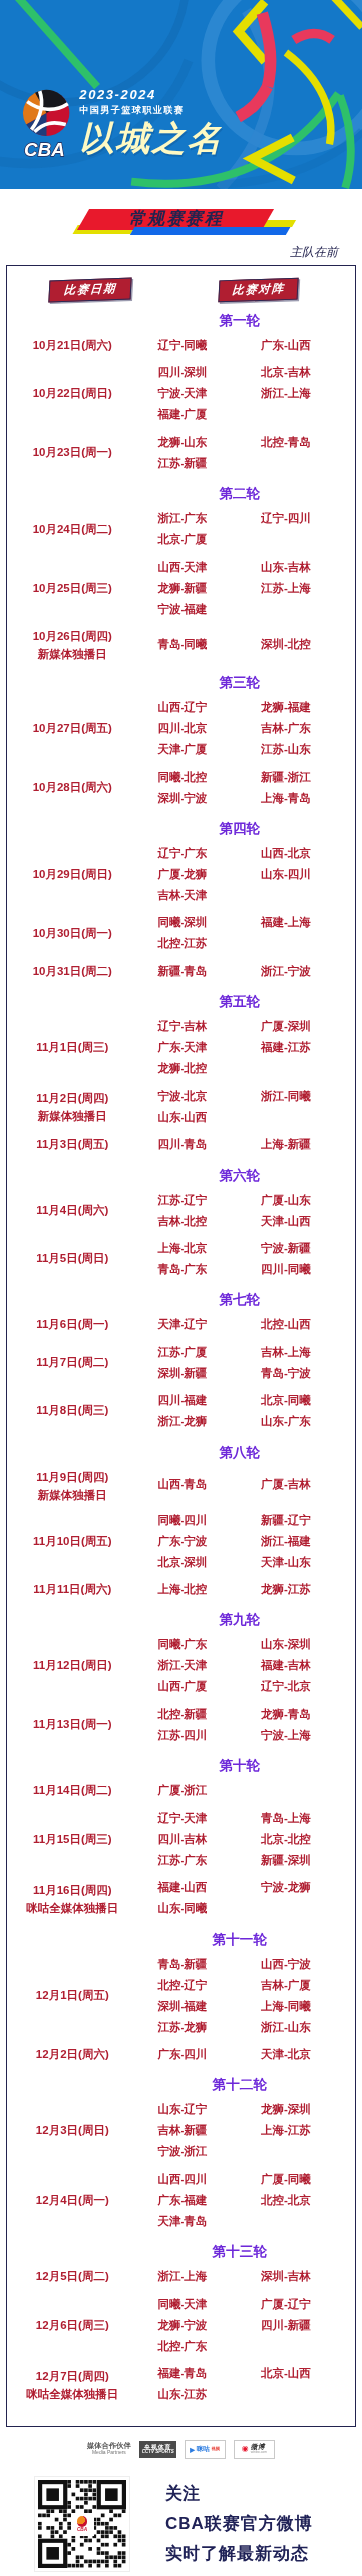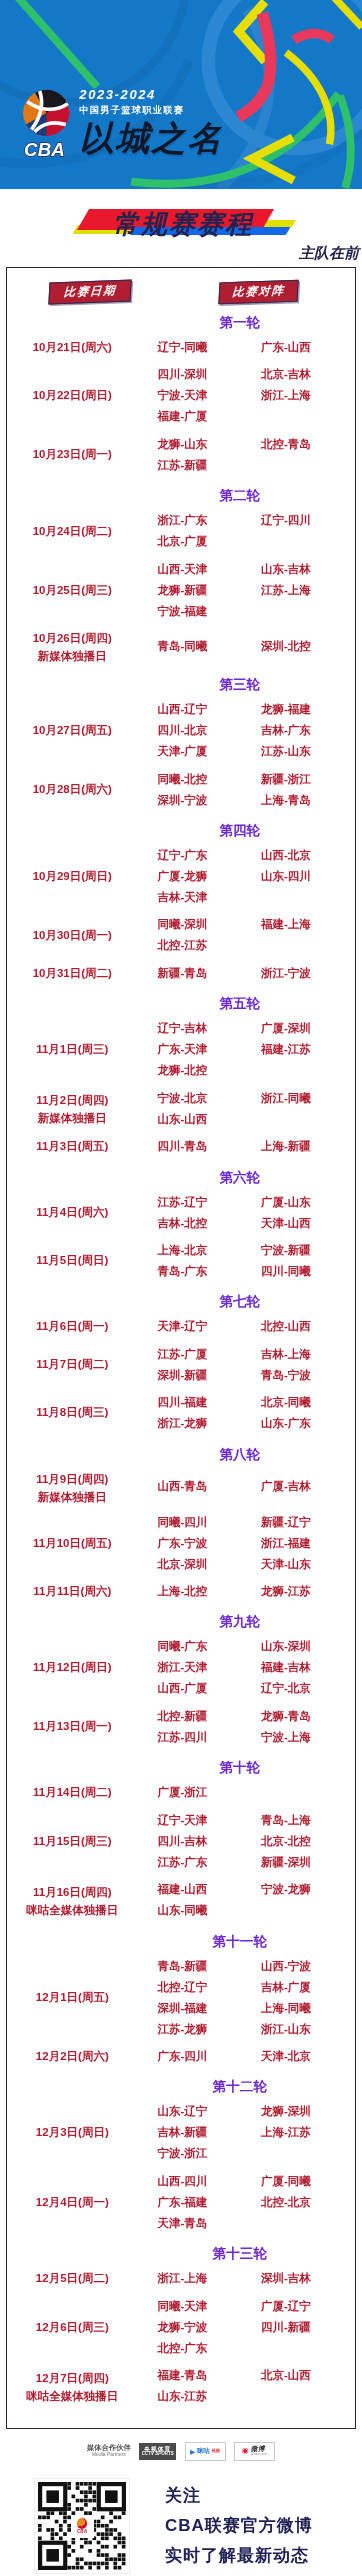--- a/index.html
+++ b/index.html
@@ -7,32 +7,32 @@
   .page{width:362px;position:relative;background:#fff;}
 
   
   .hero{position:relative;height:189px;background:#1478C8;overflow:hidden;}
   .hero-decor{position:absolute;left:0;top:0;}
   .hero-content{position:absolute;left:21px;top:88px;display:flex;align-items:flex-start;}
   .logo{width:51px;flex:0 0 51px;}
   .hero-text{margin-left:7.3px;}
   .season{color:#fff;font-size:13px;font-weight:bold;font-style:italic;letter-spacing:1.6px;line-height:13.6px;}
   .league{color:#fff;font-size:9.2px;font-weight:bold;letter-spacing:1.3px;margin-top:2.6px;}
-  .slogan{color:#0f172a;font-size:34px;font-weight:900;font-style:italic;letter-spacing:2.1px;margin-top:4.2px;line-height:35px;text-shadow:1px 1.6px 0 rgba(10,60,110,.25);}
+  .slogan{color:#fef9c3;font-size:34px;font-weight:900;font-style:italic;letter-spacing:2.1px;margin-top:4.2px;line-height:35px;text-shadow:1px 1.6px 0 rgba(10,60,110,.25);}
 
   
   .banner{position:relative;height:35px;margin-top:17px;}
   .sh{position:absolute;transform:skewX(-30deg);}
   .sh-yellow-l{left:75px;top:19px;width:58px;height:9.4px;background:#E3DF00;}
   .sh-yellow-r{left:261px;top:13.6px;width:33px;height:7.3px;background:#E3DF00;}
   .sh-red{left:83px;top:3.1px;width:185px;height:21px;background:#E8192C;}
   .sh-blue{left:132px;top:21px;width:156px;height:8.4px;background:#1268E8;}
-  .banner-title{position:absolute;left:86px;width:194px;top:0.5px;text-align:center;
-    font-size:26px;font-weight:900;font-style:italic;color:#23234F;letter-spacing:2.1px;}
-  .note{text-align:right;padding-right:3px;color:#23234F;font-size:15px;font-weight:bold;font-style:italic;margin:3.1px 0 4.2px;}
+  .banner-title{position:absolute;left:79px;width:194px;top:0.5px;text-align:center;
+    font-size:17px;font-weight:900;font-style:italic;color:#23234F;letter-spacing:2.1px;}
+  .note{text-align:right;padding-right:24px;color:#23234F;font-size:12px;font-weight:normal;font-style:italic;margin:3.1px 0 4.2px;}
 
   
   .box{margin:0 5.8px 12.6px 6.3px;border:1.6px solid #23234F;background:#fff;padding:12.6px 0 14.7px;}
   .badges{display:flex;margin-bottom:3.1px;}
   .badge{background:#B01E31;color:#fff;border:1px solid #2A2A55;text-align:center;
     font-size:11.5px;font-weight:bold;font-style:italic;padding:2.1px 0 2.6px;letter-spacing:1.6px;
     transform:skewX(-5deg) rotate(-2deg);box-shadow:1.6px 1.6px 0 rgba(35,35,79,.45);}
   .badge-date{margin-left:42px;width:80px;}
   .badge-match{margin-left:88px;width:77px;}
 

